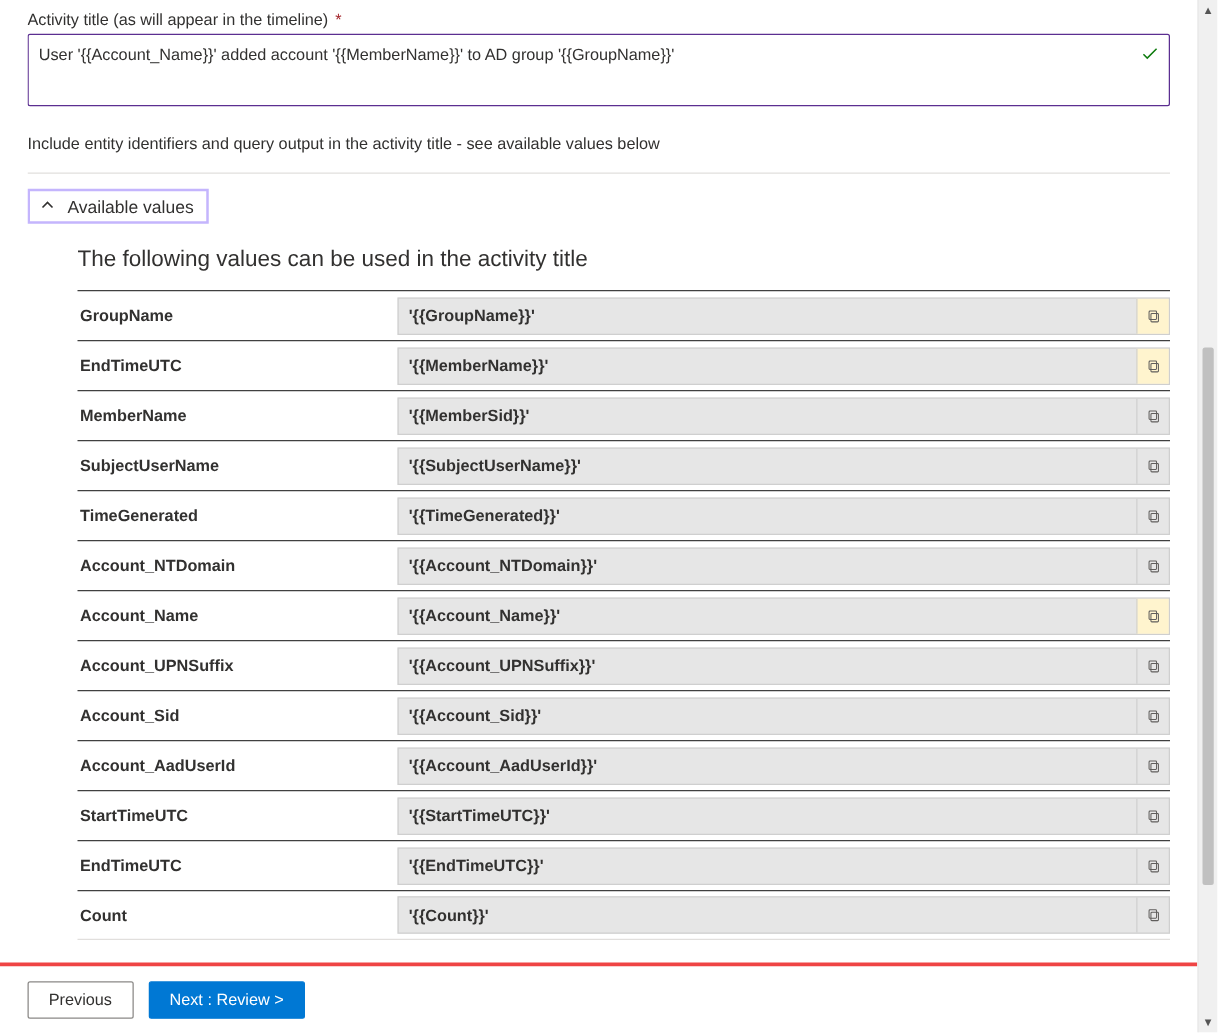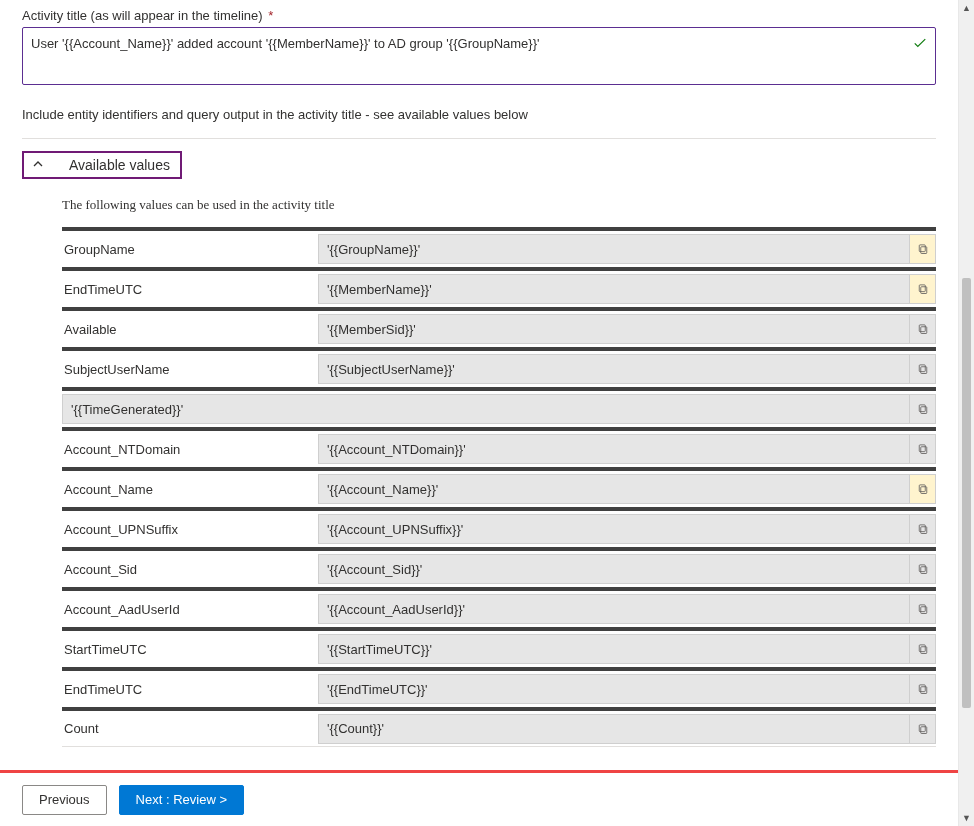--- a/index.html
+++ b/index.html
@@ -79,45 +79,45 @@
     color:#323130;
   }
   .section-rule {
     border:0;
     border-top:1px solid #e1dfdd;
     margin:16px 0 0 0;
   }
   .avail-header {
     display:inline-flex;
     align-items:center;
-    gap:25px;
+    gap:10px;
     margin-top:12px;
     padding:4px 10px 4px 8px;
-    border:2px solid #701a75;
+    border:2px solid #c4b5fd;
     cursor:pointer;
     user-select:none;
   }
   .avail-header .chev {
     font-size:11px;
     color:#323130;
   }
   .avail-header .txt { font-size:14px; }
   .avail-desc {
     margin:18px 0 14px 40px;
-    font-size:13px;
-    font-family:Liberation Serif, serif;
+    font-size:18px;
   }
   .values-list {
     margin-left:40px;
   }
   .vrow {
     display:flex;
     align-items:center;
-    border-top:4px solid #404040;
+    border-top:1px solid #404040;
     min-height:40px;
+    font-weight:bold;
   }
   .vrow:last-child { border-bottom:1px solid #e1dfdd; }
   .vlabel {
     width:256px;
     padding:10px 0 10px 2px;
     font-size:13px;
     color:#323130;
   }
   .vtoken {
     flex:1;
@@ -235,21 +235,21 @@
               <span>'{{MemberName}}'</span>
               <div class="copybtn">
                 <svg class="copy-icon" viewBox="0 0 16 16">
                   <rect x="5" y="5" width="8" height="9" rx="1" fill="none" stroke="#605e5c" stroke-width="1.1"></rect>
                   <rect x="3" y="2.5" width="8" height="9" rx="1" fill="none" stroke="#605e5c" stroke-width="1.1"></rect>
                 </svg>
               </div>
             </div>
           </div>
           <div class="vrow">
-            <div class="vlabel">Available</div>
+            <div class="vlabel">MemberName</div>
             <div class="vtoken">
               <span>'{{MemberSid}}'</span>
               <div class="copybtn">
                 <svg class="copy-icon" viewBox="0 0 16 16">
                   <rect x="5" y="5" width="8" height="9" rx="1" fill="none" stroke="#605e5c" stroke-width="1.1"></rect>
                   <rect x="3" y="2.5" width="8" height="9" rx="1" fill="none" stroke="#605e5c" stroke-width="1.1"></rect>
                 </svg>
               </div>
             </div>
           </div>
@@ -259,20 +259,21 @@
               <span>'{{SubjectUserName}}'</span>
               <div class="copybtn">
                 <svg class="copy-icon" viewBox="0 0 16 16">
                   <rect x="5" y="5" width="8" height="9" rx="1" fill="none" stroke="#605e5c" stroke-width="1.1"></rect>
                   <rect x="3" y="2.5" width="8" height="9" rx="1" fill="none" stroke="#605e5c" stroke-width="1.1"></rect>
                 </svg>
               </div>
             </div>
           </div>
           <div class="vrow">
+            <div class="vlabel">TimeGenerated</div>
             <div class="vtoken">
               <span>'{{TimeGenerated}}'</span>
               <div class="copybtn">
                 <svg class="copy-icon" viewBox="0 0 16 16">
                   <rect x="5" y="5" width="8" height="9" rx="1" fill="none" stroke="#605e5c" stroke-width="1.1"></rect>
                   <rect x="3" y="2.5" width="8" height="9" rx="1" fill="none" stroke="#605e5c" stroke-width="1.1"></rect>
                 </svg>
               </div>
             </div>
           </div>

